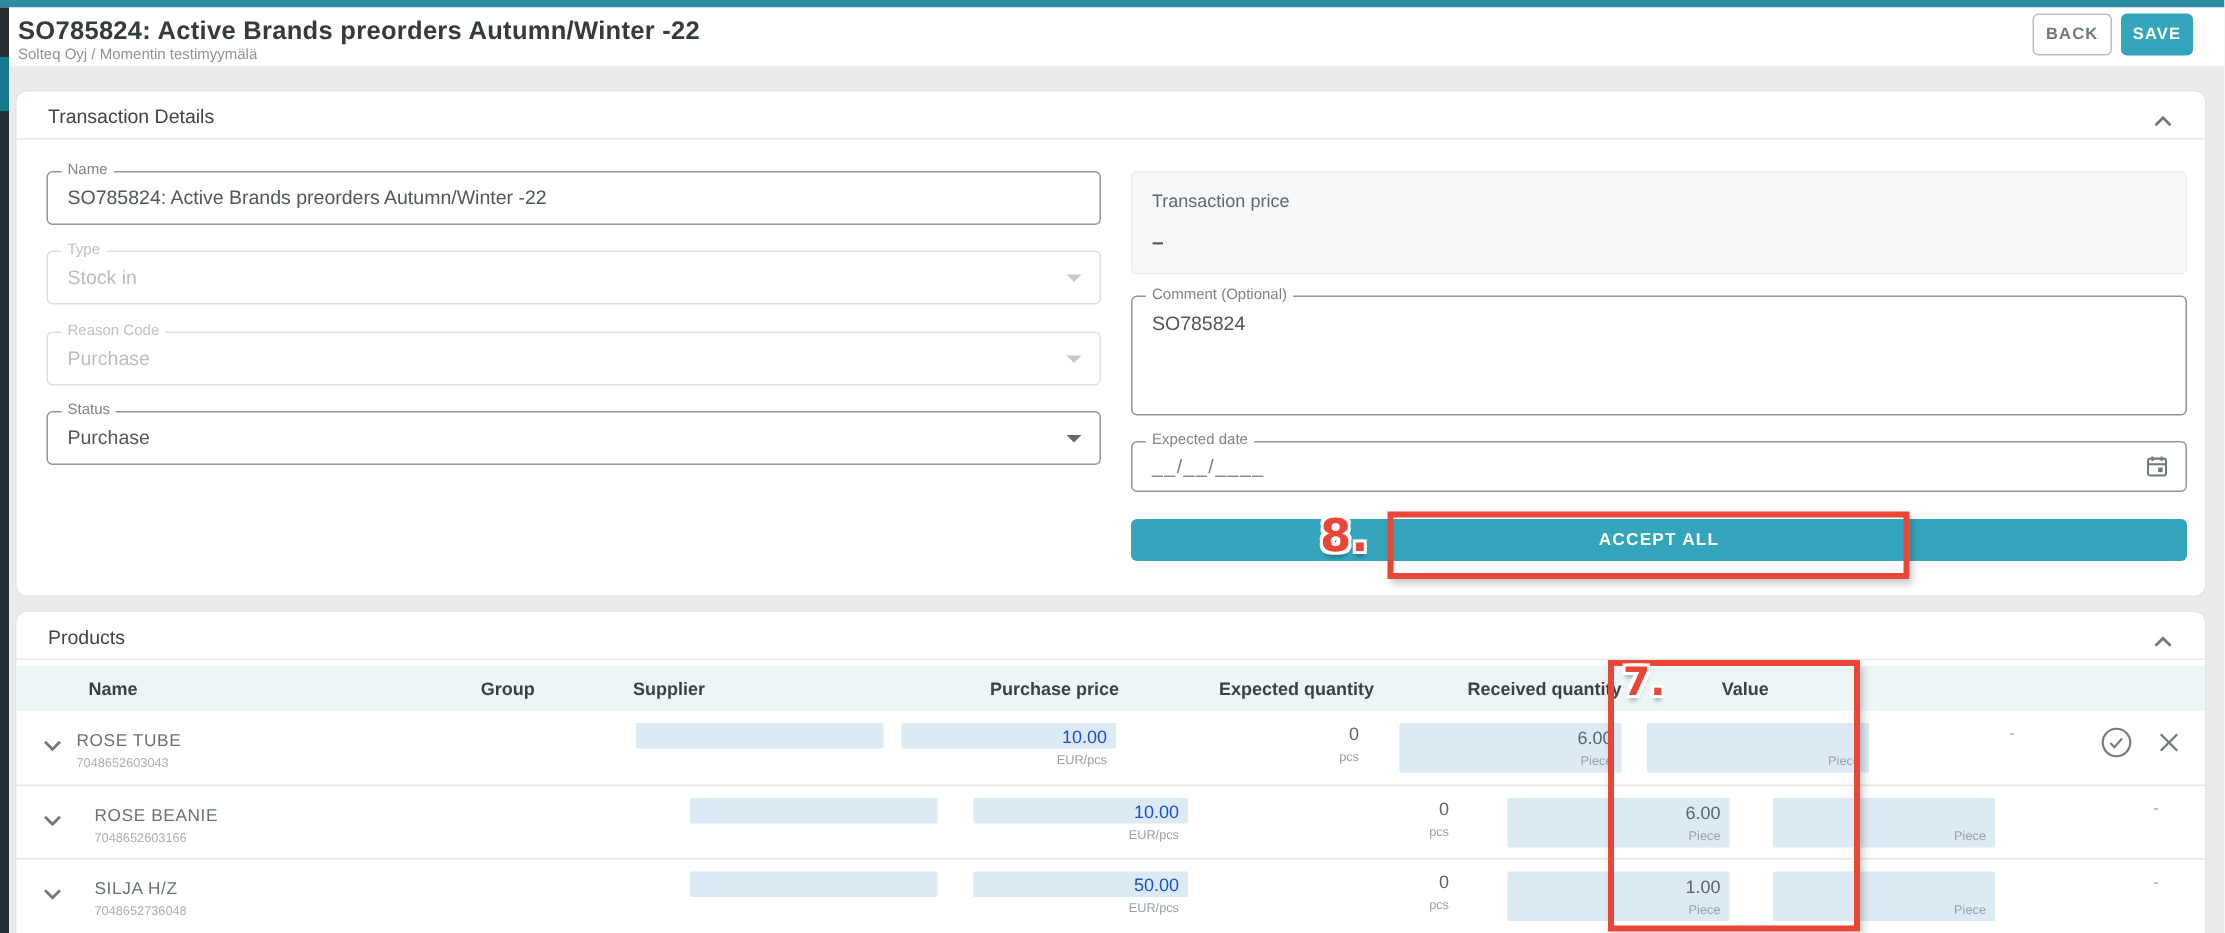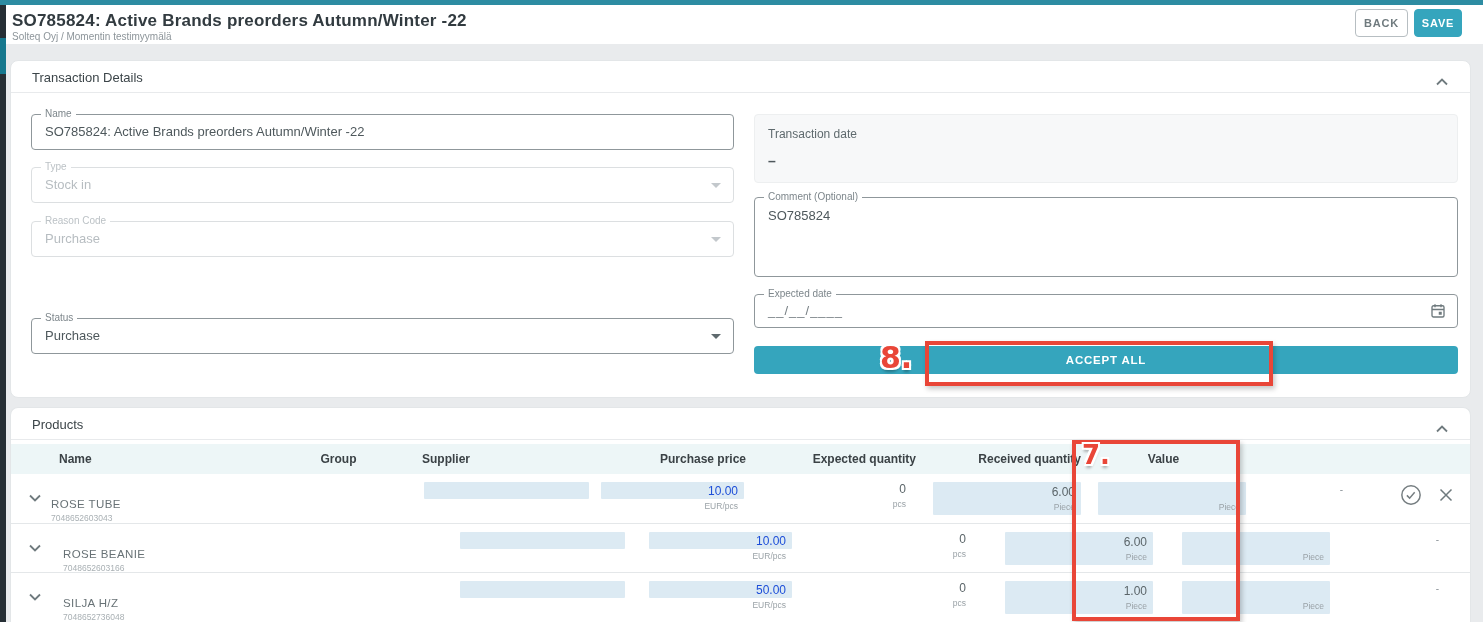--- a/index.html
+++ b/index.html
@@ -41,21 +41,21 @@
   .ofield.disabled { border-color:#dcdfe1; }
   .ofield.disabled .flabel { color:#bcc2c6; }
   .ofield.disabled .fvalue { color:#b7bdc1; }
   .sel-arrow { position:absolute; right:12px; top:15px; width:0; height:0;
                border-left:5px solid transparent; border-right:5px solid transparent; border-top:5px solid #5f6a6e; }
   .ofield.disabled .sel-arrow { border-top-color:#c3c8cc; }
 
   .fld-name   { left:20px; top:53px; width:703px; height:36px; }
   .fld-type   { left:20px; top:106px; width:703px; height:36px; }
   .fld-reason { left:20px; top:160px; width:703px; height:36px; }
-  .fld-status { left:20px; top:213px; width:703px; height:36px;margin-top:44px; }
+  .fld-status { left:20px; top:213px; width:703px; height:36px; }
 
   .total-box { position:absolute; left:743px; top:53px; width:704px; height:69px; background:#f7f8f9; border:1px solid #edeff0; border-radius:4px; }
   .total-label { position:absolute; left:13px; top:12px; font-size:12px; color:#5f6a6e; }
   .total-value { position:absolute; left:13px; top:38px; font-size:14px; font-weight:700; color:#4e585c; }
 
   .fld-comment { left:743px; top:136px; width:704px; height:80px; }
   .fld-comment .fvalue { top:10px; }
   .fld-date { left:743px; top:233px; width:704px; height:34px; }
   .fld-date .fvalue { top:8px; color:#757d82; letter-spacing:1px; }
   .cal-icon { position:absolute; right:10px; top:7px; cursor:pointer; }
@@ -70,21 +70,21 @@
   .thead .hcell { font-size:12px; font-weight:700; color:#3b4246; padding-top:8px; }
   .h-name { padding-left:8px; }
   .h-group { text-align:center; }
   .h-supplier { padding-left:6px; }
   .h-right { text-align:right; }
   .h-value { text-align:center; }
 
   .prow { position:absolute; left:0; width:1459px; height:49px; }
   .prow + .prow, .prow.bordered { border-top:1px solid #e4e7e9;gap:12px; }
   .row-chevron { padding:14px 0 0 18px; cursor:pointer; }
-  .cell-name { padding-top:24px; }
+  .cell-name { padding-top:14px; }
   .pname { font-size:11.5px; color:#687276; letter-spacing:.4px; }
   .pbarcode { font-size:8.5px; color:#a9b0b4; margin-top:3px; }
   .bluebox { background:#dceaf3; border-radius:1px; }
   .supplier-box { margin:8px 0 0 8px; width:165px; height:17px; }
   .price-wrap { padding-top:8px; }
   .price-box { margin-left:10px; width:143px; height:17px; font-size:12px; color:#1d4ed8; text-align:right; padding:2px 6px 0 0; }
   .unit-line { font-size:8.5px; color:#9aa2a7; text-align:right; margin-top:2px; padding-right:6px; width:153px; }
   .stock-wrap { padding-top:8px; text-align:right; padding-right:10px; }
   .stock-val { font-size:12px; color:#5b6569; }
   .stock-unit { font-size:8.5px; color:#9aa2a7; margin-top:3px; }
@@ -146,21 +146,21 @@
     <span class="sel-arrow"></span>
   </div>
 
   <div class="ofield fld-status">
     <span class="flabel">Status</span>
     <span class="fvalue">Purchase</span>
     <span class="sel-arrow"></span>
   </div>
 
   <div class="total-box">
-    <div class="total-label">Transaction date</div>
+    <div class="total-label">Transaction price</div>
     <div class="total-value">–</div>
   </div>
 
   <div class="ofield fld-comment">
     <span class="flabel">Comment (Optional)</span>
     <span class="fvalue">SO785824</span>
   </div>
 
   <div class="ofield fld-date">
     <span class="flabel">Expected date</span>

